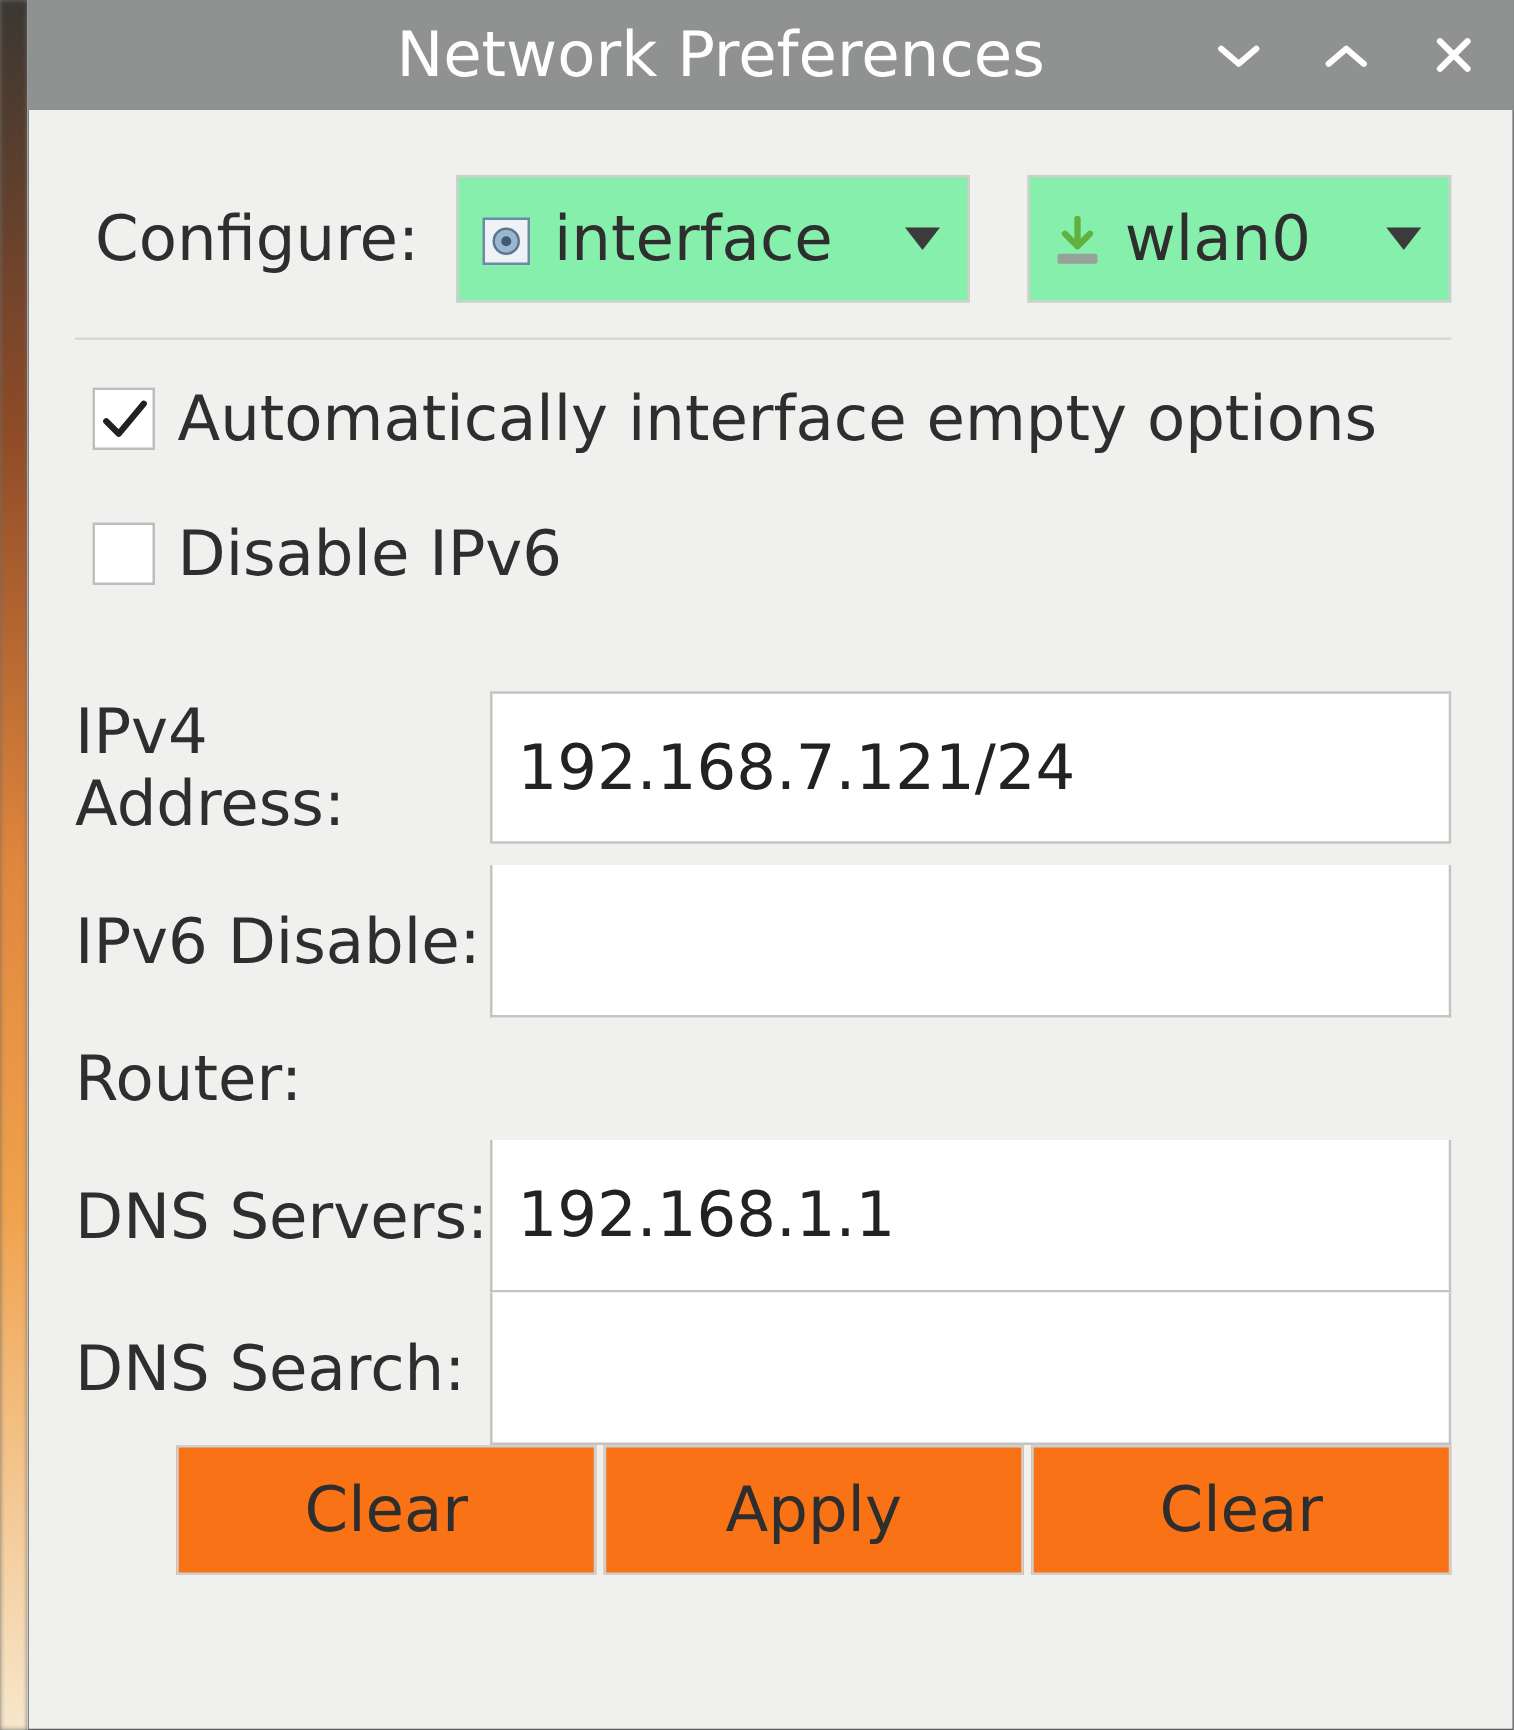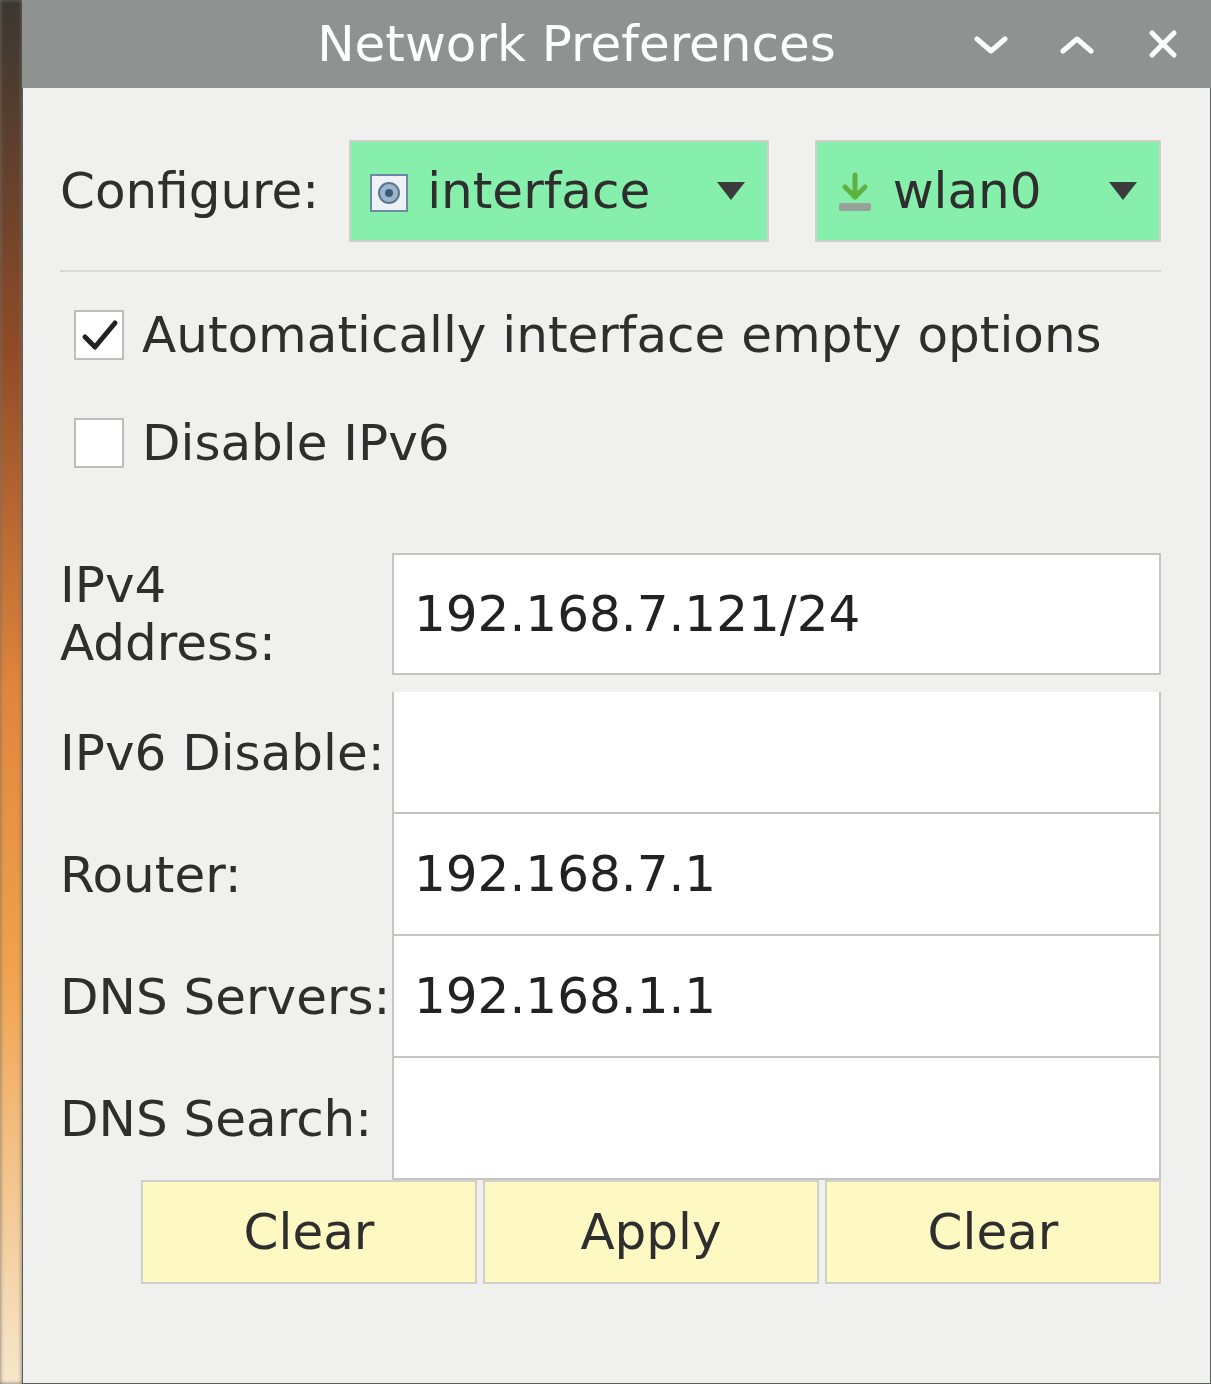--- a/index.html
+++ b/index.html
@@ -71,21 +71,21 @@
     flex-direction: column;
   }
   .row-configure {
     display: flex;
     align-items: center;
     gap: 18px;
   }
   .label-configure {
     font-size: 50px;
     color: #2e2e2e;
-    margin-left: 0;
+    margin-left: 16px;
   }
   .dd-button {
     background: #86efac;
     border: 2px solid #cfcfcc;
     height: 98px;
     padding: 0 22px 0 16px;
     display: inline-flex;
     align-items: center;
     gap: 16px;
     font-size: 50px;
@@ -161,21 +161,21 @@
   .button-row {
     display: flex;
     justify-content: flex-end;
     gap: 0;
     margin-top: 0;
   }
   .action-btn {
     width: 332px;
     height: 100px;
     border: 2px solid #cfcfcc;
-    background: #fef9c3;
+    background: #f97316;
     font-size: 50px;
     color: #2e2e2e;
     display: inline-flex;
     align-items: center;
     justify-content: center;
     margin-left: 6px;
   }
 </style>
 </head>
 <body>
@@ -254,21 +254,20 @@
       <div class="field-row">
         <span class="field-label">IPv4 Address:</span>
         <input class="field-input" value="192.168.7.121/24" style="">
       </div>
       <div class="field-row">
         <span class="field-label">IPv6 Disable:</span>
         <input class="field-input" value="" style="">
       </div>
       <div class="field-row">
         <span class="field-label">Router:</span>
-        <input class="field-input" value="192.168.7.1" style="">
       </div>
       <div class="field-row">
         <span class="field-label">DNS Servers:</span>
         <input class="field-input" value="192.168.1.1" style="">
       </div>
       <div class="field-row">
         <span class="field-label">DNS Search:</span>
         <input class="field-input" value="" style="">
       </div>
     </div>

